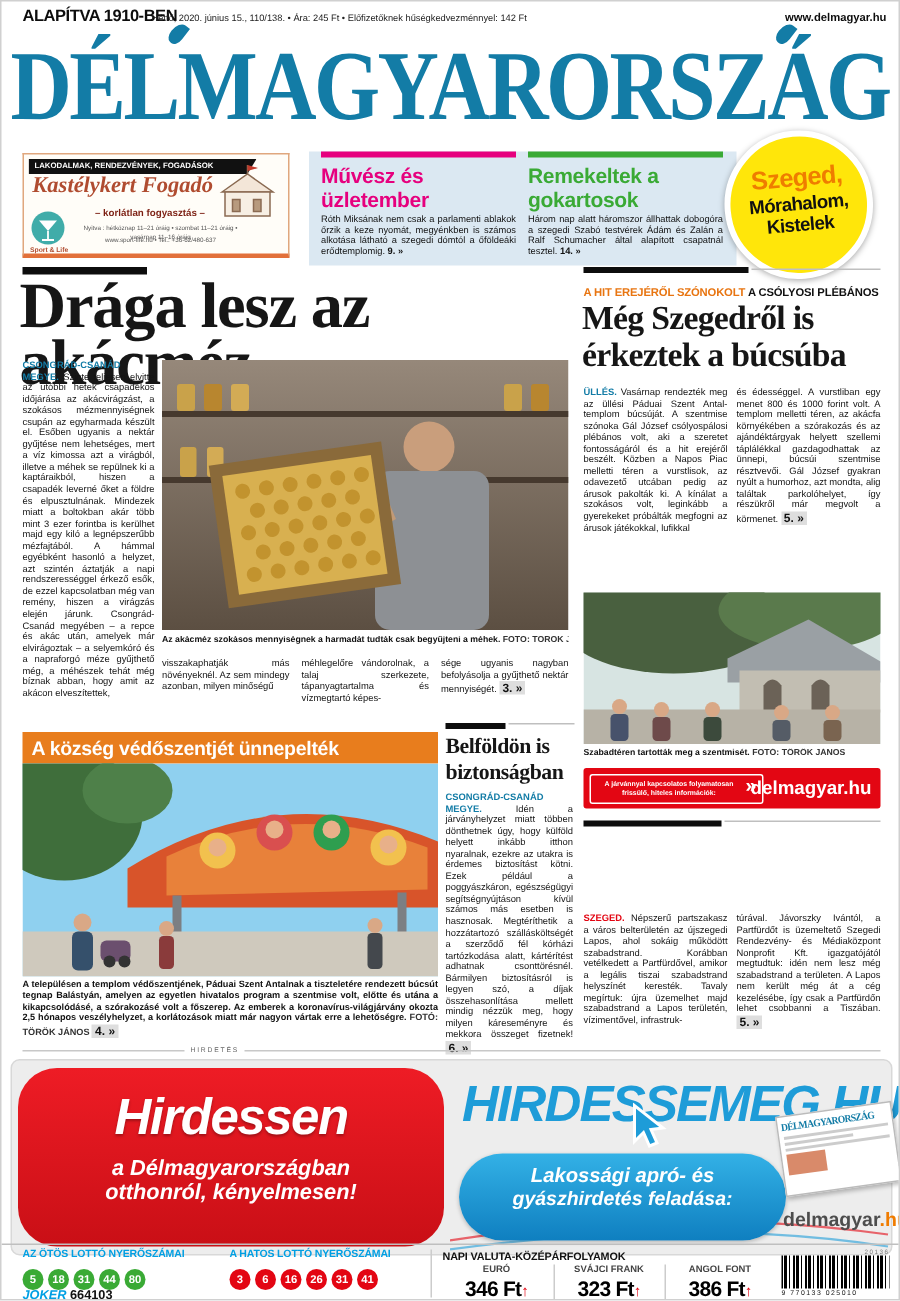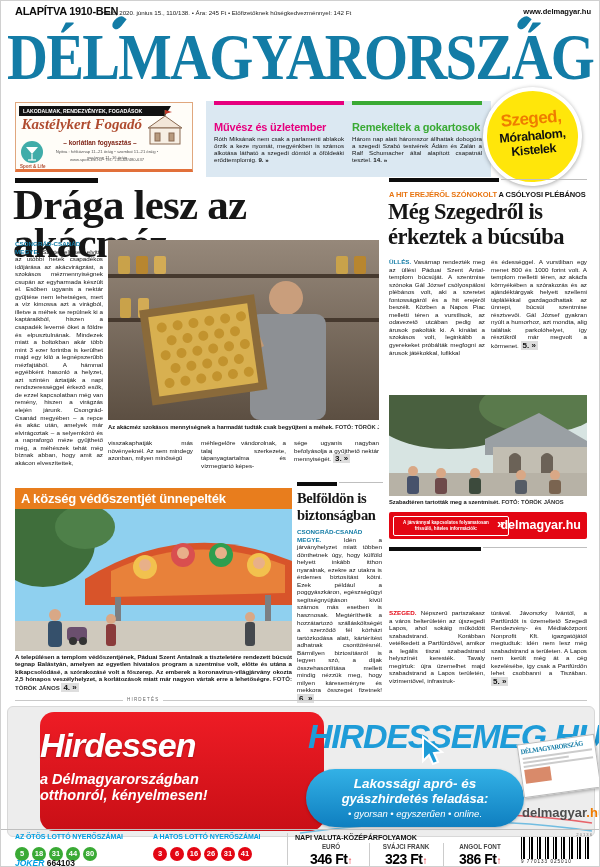--- a/index.html
+++ b/index.html
@@ -22,21 +22,21 @@
   .kad-banner{position:absolute;left:3px;top:3px;width:148px;height:10px;background:#111;color:#fff;
               font-size:5.2px;font-weight:bold;line-height:10px;padding-left:4px;clip-path:polygon(0 0,100% 0,96% 100%,0 100%);}
   .kad-name{position:absolute;left:2px;top:13px;width:124px;text-align:right;font-family:"Liberation Serif",serif;
             font-style:italic;font-weight:bold;font-size:15px;color:#b04c30;}
   .kad-tag{position:absolute;left:28px;top:36px;width:112px;text-align:center;font-size:6.5px;font-weight:bold;color:#7c1f12;}
   .kad-small{position:absolute;left:32px;top:46px;width:118px;text-align:center;font-size:4.2px;line-height:5.6px;color:#555;}
   
   .teaser{width:285px;height:76px;background:#dbe8f2;}
   .tcol{position:absolute;top:0;width:130px;}
   .tbar{height:3.5px;width:100%;}
-  .ttitle{font-size:11px;font-weight:900;margin-top:16px;letter-spacing:-0.2px;}
+  .ttitle{font-size:14px;font-weight:900;margin-top:4px;letter-spacing:-0.2px;}
   .tbody{font-size:6.2px;line-height:7.2px;color:#111;margin-top:2px;text-align:justify;}
   
   .badge{width:99px;height:99px;border-radius:50%;background:var(--yellow);border:4px solid #fff;
          box-shadow:0 1px 4px rgba(0,0,0,.35);transform:rotate(-5deg);text-align:center;box-sizing:border-box;}
   .badge .l1{margin-top:18px;font-size:17px;font-weight:900;color:#ef7d00;letter-spacing:-0.5px;}
   .badge .l2,.badge .l3{font-size:12.5px;font-weight:900;color:#111;letter-spacing:-0.4px;}
   
   .blackbar{background:#0d0d0d;}
   .grayline{background:#bfbfbf;}
   .h-main{font-family:"Liberation Serif",serif;font-weight:600;font-size:43px;letter-spacing:-0.8px;color:#161616;line-height:38px;}
@@ -52,21 +52,21 @@
   .covid{background:var(--red);border-radius:2px;}
   .covid-inner{position:absolute;left:4px;top:3.5px;width:116px;height:20px;border:1px solid #fff;border-radius:2px;
                color:#fff;font-size:4.6px;font-weight:bold;line-height:6px;padding:3px 14px 0 4px;box-sizing:border-box;text-align:center;}
   .covid-site{position:absolute;right:6px;top:0;height:27px;line-height:27px;color:#fff;font-weight:900;font-size:12.5px;}
   .chev{position:absolute;color:#fff;font-size:13px;font-weight:900;top:4px;}
   
   .hdv-line{height:1px;background:#c8c8c8;}
   .hdv-label{background:#fff;font-size:4.5px;color:#666;letter-spacing:1.2px;padding:0 4px;}
   
   .bigad{background:#ededed;border:1px solid #d8d8d8;border-radius:6px;box-sizing:border-box;}
-  .redbox{background:linear-gradient(180deg,#ee1c25,#c90f16);border-radius:14px;color:#fff;font-style:italic;margin-left:28px;}
+  .redbox{background:linear-gradient(180deg,#ee1c25,#c90f16);border-radius:26px;color:#fff;text-align:center;font-style:italic;}
   .redbox .t1{font-size:34px;font-weight:900;margin-top:14px;text-shadow:0 1px 2px rgba(0,0,0,.3);letter-spacing:-1px;}
   .redbox .t2{font-size:14.5px;font-weight:900;margin-top:6px;}
   .redbox .t3{font-size:14.5px;font-weight:900;}
   .hmhu{font-size:34px;font-weight:900;font-style:italic;color:#1e9cd8;letter-spacing:-1.2px;}
   .pill{background:linear-gradient(180deg,#33b1e6,#0f7fc0);border-radius:29px;color:#fff;text-align:center;font-style:italic;box-shadow:0 1px 3px rgba(0,0,0,.25);}
   .pill .p1{font-size:13.5px;font-weight:900;margin-top:7px;}
   .pill .p2{font-size:13px;font-weight:900;font-style:italic;}
   .pill .p3{font-size:9.5px;margin-top:2px;}
   .minipaper{background:#fff;border:1px solid #bbb;transform:rotate(-8deg);box-shadow:1px 2px 3px rgba(0,0,0,.25);overflow:hidden;}
   .minipaper .mptitle{font-family:"Liberation Serif",serif;font-weight:900;color:var(--teal);font-size:7px;letter-spacing:-0.5px;margin:3px 2px 1px 2px;transform:scaleX(.92);transform-origin:left;}
@@ -336,21 +336,20 @@
       <div class="t2">a Délmagyarországban</div>
       <div class="t3">otthonról, kényelmesen!</div>
     </div>
     <div class="abs hmhu" style="left:300px;top:10px;">HIRDESSEMEG.HU</div>
     <svg class="abs" style="left:412px;top:28px;" width="26" height="32">
       <polygon points="3,2 3,26 9,20 13,29 18,27 14,18 22,17" fill="#1e9cd8" stroke="#fff" stroke-width="2"></polygon>
     </svg>
     <div class="abs pill" style="left:298px;top:62px;width:218px;height:58px;">
       <div class="p1">Lakossági apró- és</div>
       <div class="p2">gyászhirdetés feladása:</div>
-      <div class="p3">• gyorsan • egyszerűen • online.</div>
     </div>
     <div class="abs minipaper" style="left:512px;top:32px;width:76px;height:52px;">
       <div class="mptitle">DÉLMAGYARORSZÁG</div>
       <div class="mline"></div>
         <div class="mline" style="width:60%;"></div>
         <div class="mline"></div>
       <div style="width:26px;height:14px;background:#d98a6a;margin:2px 3px;"></div>
     </div>
     <div class="abs dmlogo" style="left:514px;top:98px;">
       <span class="n">delmagyar</span><span class="t">.hu</span>

